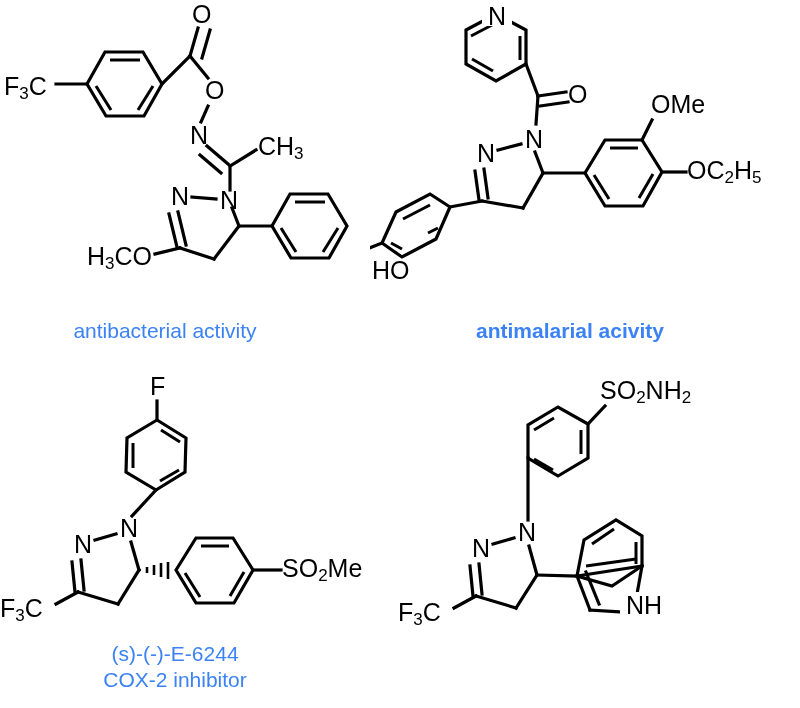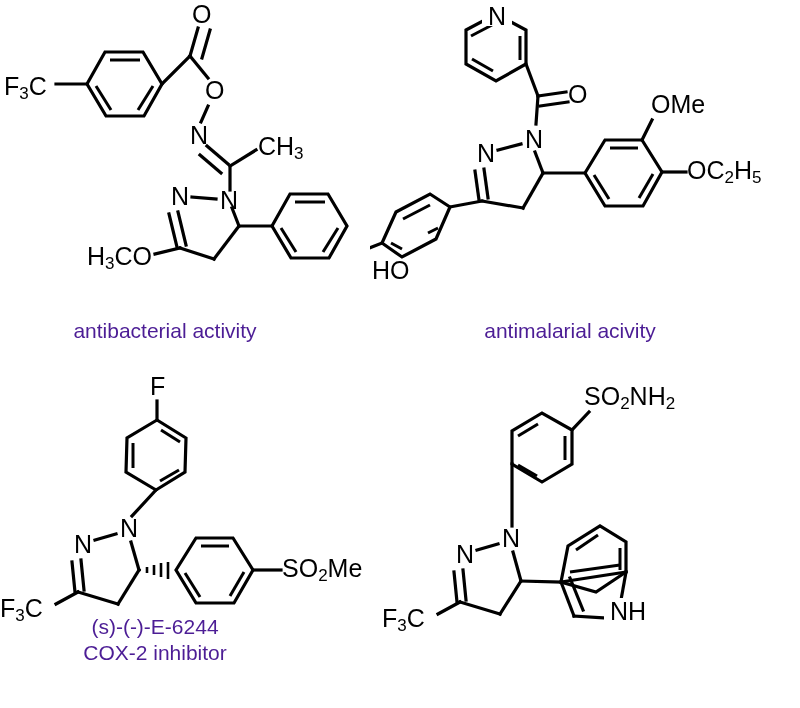--- a/index.html
+++ b/index.html
@@ -53,21 +53,21 @@
   .atom-sub {
     font-family: "Liberation Sans", sans-serif;
     font-size: 17px;
     fill: #000000;
   }
   .caption {
     position: absolute;
     font-family: "Liberation Sans", sans-serif;
     font-size: 21px;
     line-height: 26px;
-    color: #4c1d95;
+    color: #3b82f6;
     white-space: pre;
     text-align: center;
   }
 </style>
 </head>
 <body>
 
 <div id="sheet">
 
   <div class="panel" style="left:0px; top:0px;">
@@ -170,21 +170,21 @@
       <line class="bond-inner" x1="240" y1="148" x2="268" y2="148"></line>
       <line class="bond-inner" x1="283" y1="174" x2="269" y2="198"></line>
       <line class="bond-inner" x1="224" y1="175" x2="239" y2="199"></line>
 
       <line class="bond" x1="272" y1="140" x2="282" y2="120"></line>
       <text class="atom" x="281" y="106">OMe</text>
 
       <line class="bond" x1="292" y1="172" x2="316" y2="172"></line>
       <text class="atom" x="317" y="172">OC<tspan class="atom-sub" dy="7">2</tspan><tspan class="atom" dy="-7">H</tspan><tspan class="atom-sub" dy="7">5</tspan></text>
     </svg>
-    <div class="caption" style="left:40px; top:318px; width:320px;">antimalarial acivity</div>
+    <div class="caption" style="left:40px; top:318px; width:320px;font-weight:bold;">antimalarial acivity</div>
   </div>
 
   <div class="panel" style="left:0px; top:368px;">
     <svg class="struct-svg" width="400" height="260" viewBox="0 0 400 260">
 
       <text class="atom" x="150" y="20">F</text>
       <line class="bond" x1="157" y1="33" x2="157" y2="52"></line>
 
       <polygon class="bond" points="157,52 186,70 185,104 156,122 126,104 127,70"></polygon>
       <line class="bond-inner" x1="161" y1="62" x2="180" y2="74"></line>
@@ -212,25 +212,25 @@
         <line x1="168" y1="194" x2="168" y2="211"></line>
       </g>
 
       <polygon class="bond" points="176,202 196,170 233,170 253,202 234,235 196,235"></polygon>
       <line class="bond-inner" x1="201" y1="178" x2="229" y2="178"></line>
       <line class="bond-inner" x1="244" y1="204" x2="230" y2="228"></line>
       <line class="bond-inner" x1="185" y1="205" x2="200" y2="229"></line>
       <line class="bond" x1="253" y1="202" x2="281" y2="202"></line>
       <text class="atom" x="282" y="202">SO<tspan class="atom-sub" dy="7">2</tspan><tspan class="atom" dy="-7">Me</tspan></text>
     </svg>
-    <div class="caption" style="left:0px; top:246px; width:310px;">(s)-(-)-E-6244
+    <div class="caption" style="left:0px; top:273px; width:310px;padding-left:20px;">(s)-(-)-E-6244
 COX-2 inhibitor</div>
   </div>
 
-  <div class="panel" style="left:384px; top:368px;margin-top:6px;">
+  <div class="panel" style="left:400px; top:368px;">
     <svg class="struct-svg" width="400" height="270" viewBox="0 0 400 270">
 
       <text class="atom" x="200" y="24">SO<tspan class="atom-sub" dy="7">2</tspan><tspan class="atom" dy="-7">NH</tspan><tspan class="atom-sub" dy="7">2</tspan></text>
       <line class="bond" x1="205" y1="38" x2="188" y2="56"></line>
 
       <polygon class="bond" points="188,56 188,90 158,108 128,90 128,57 158,39"></polygon>
       <line class="bond-inner" x1="181" y1="62" x2="181" y2="86"></line>
       <line class="bond-inner" x1="153" y1="102" x2="134" y2="91"></line>
       <line class="bond-inner" x1="134" y1="62" x2="154" y2="50"></line>
 

